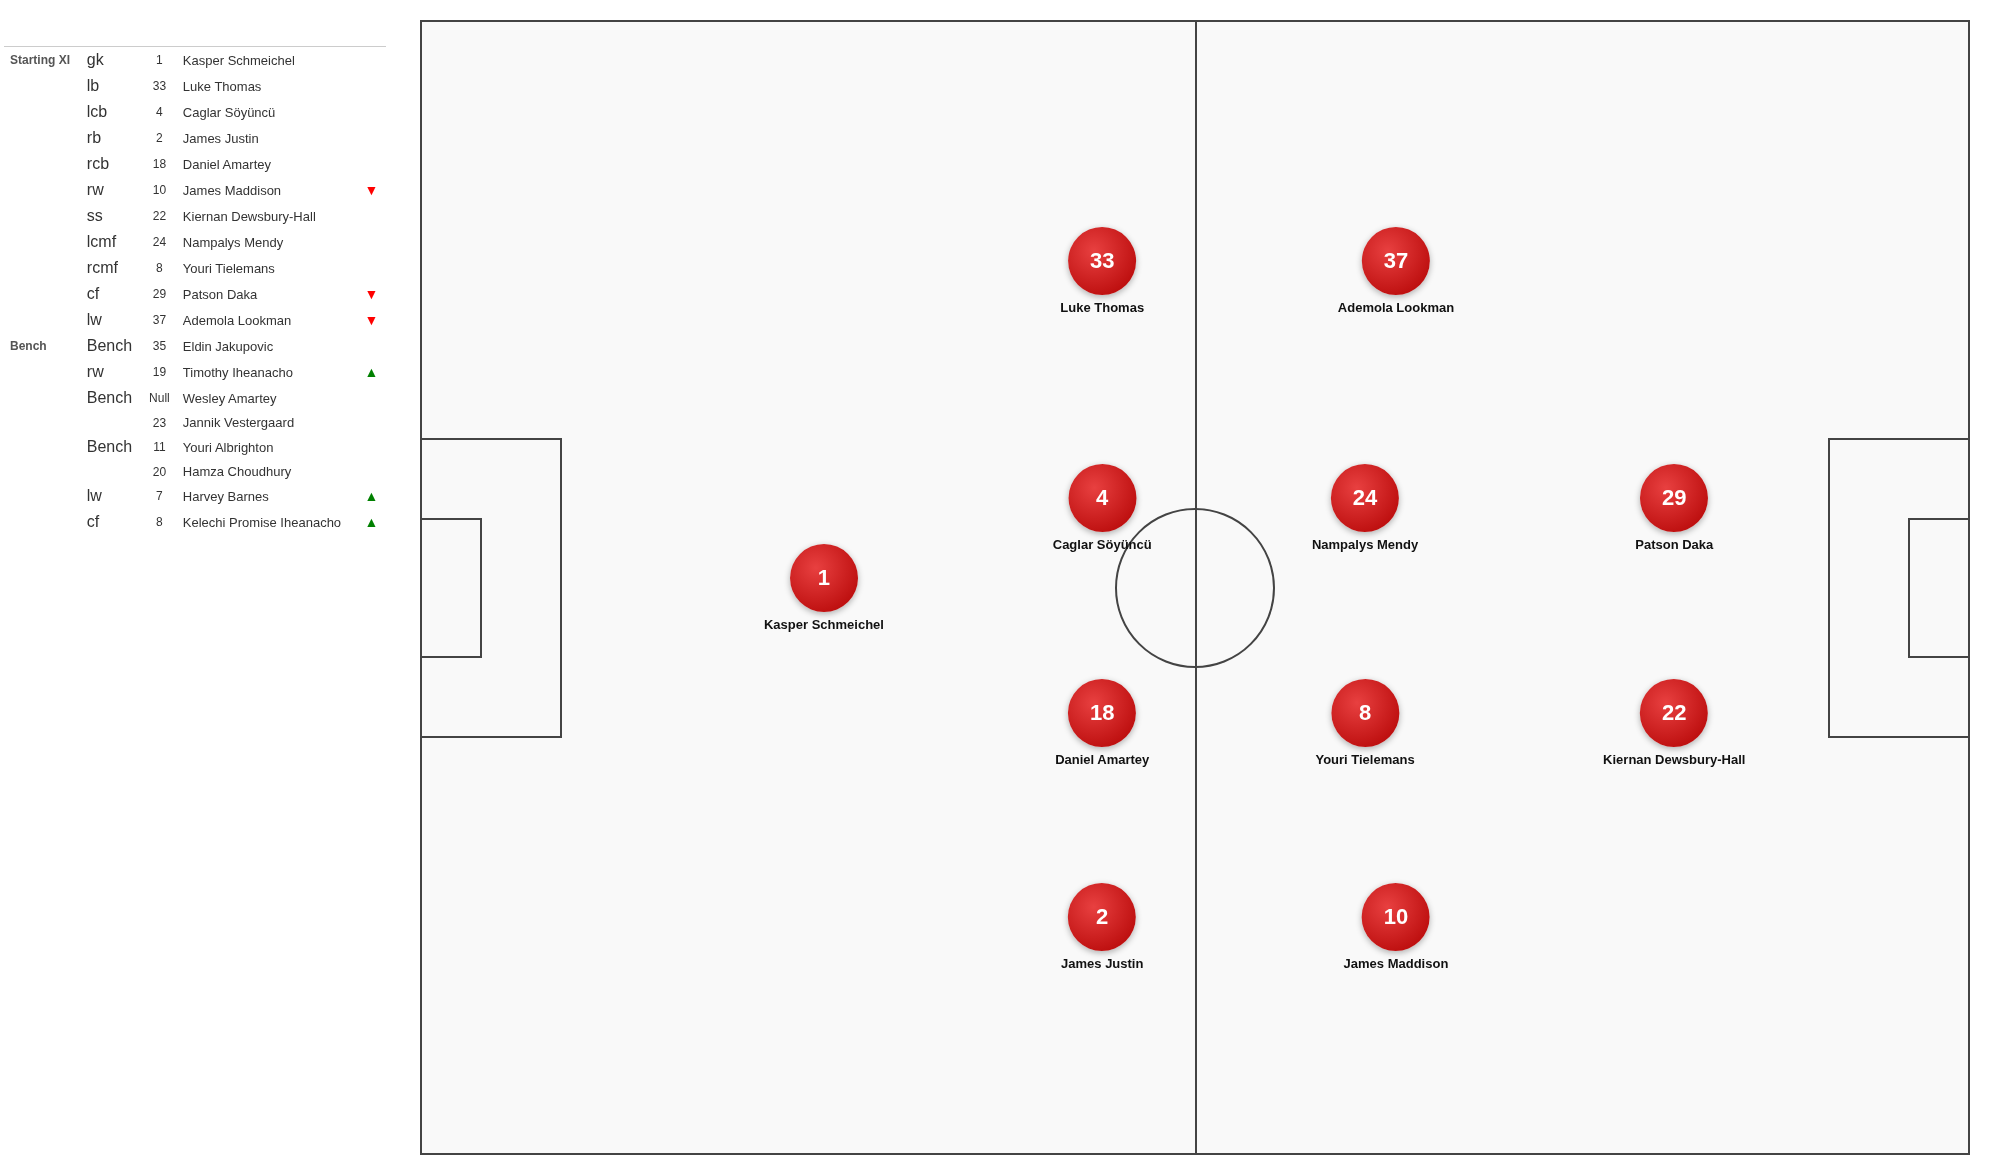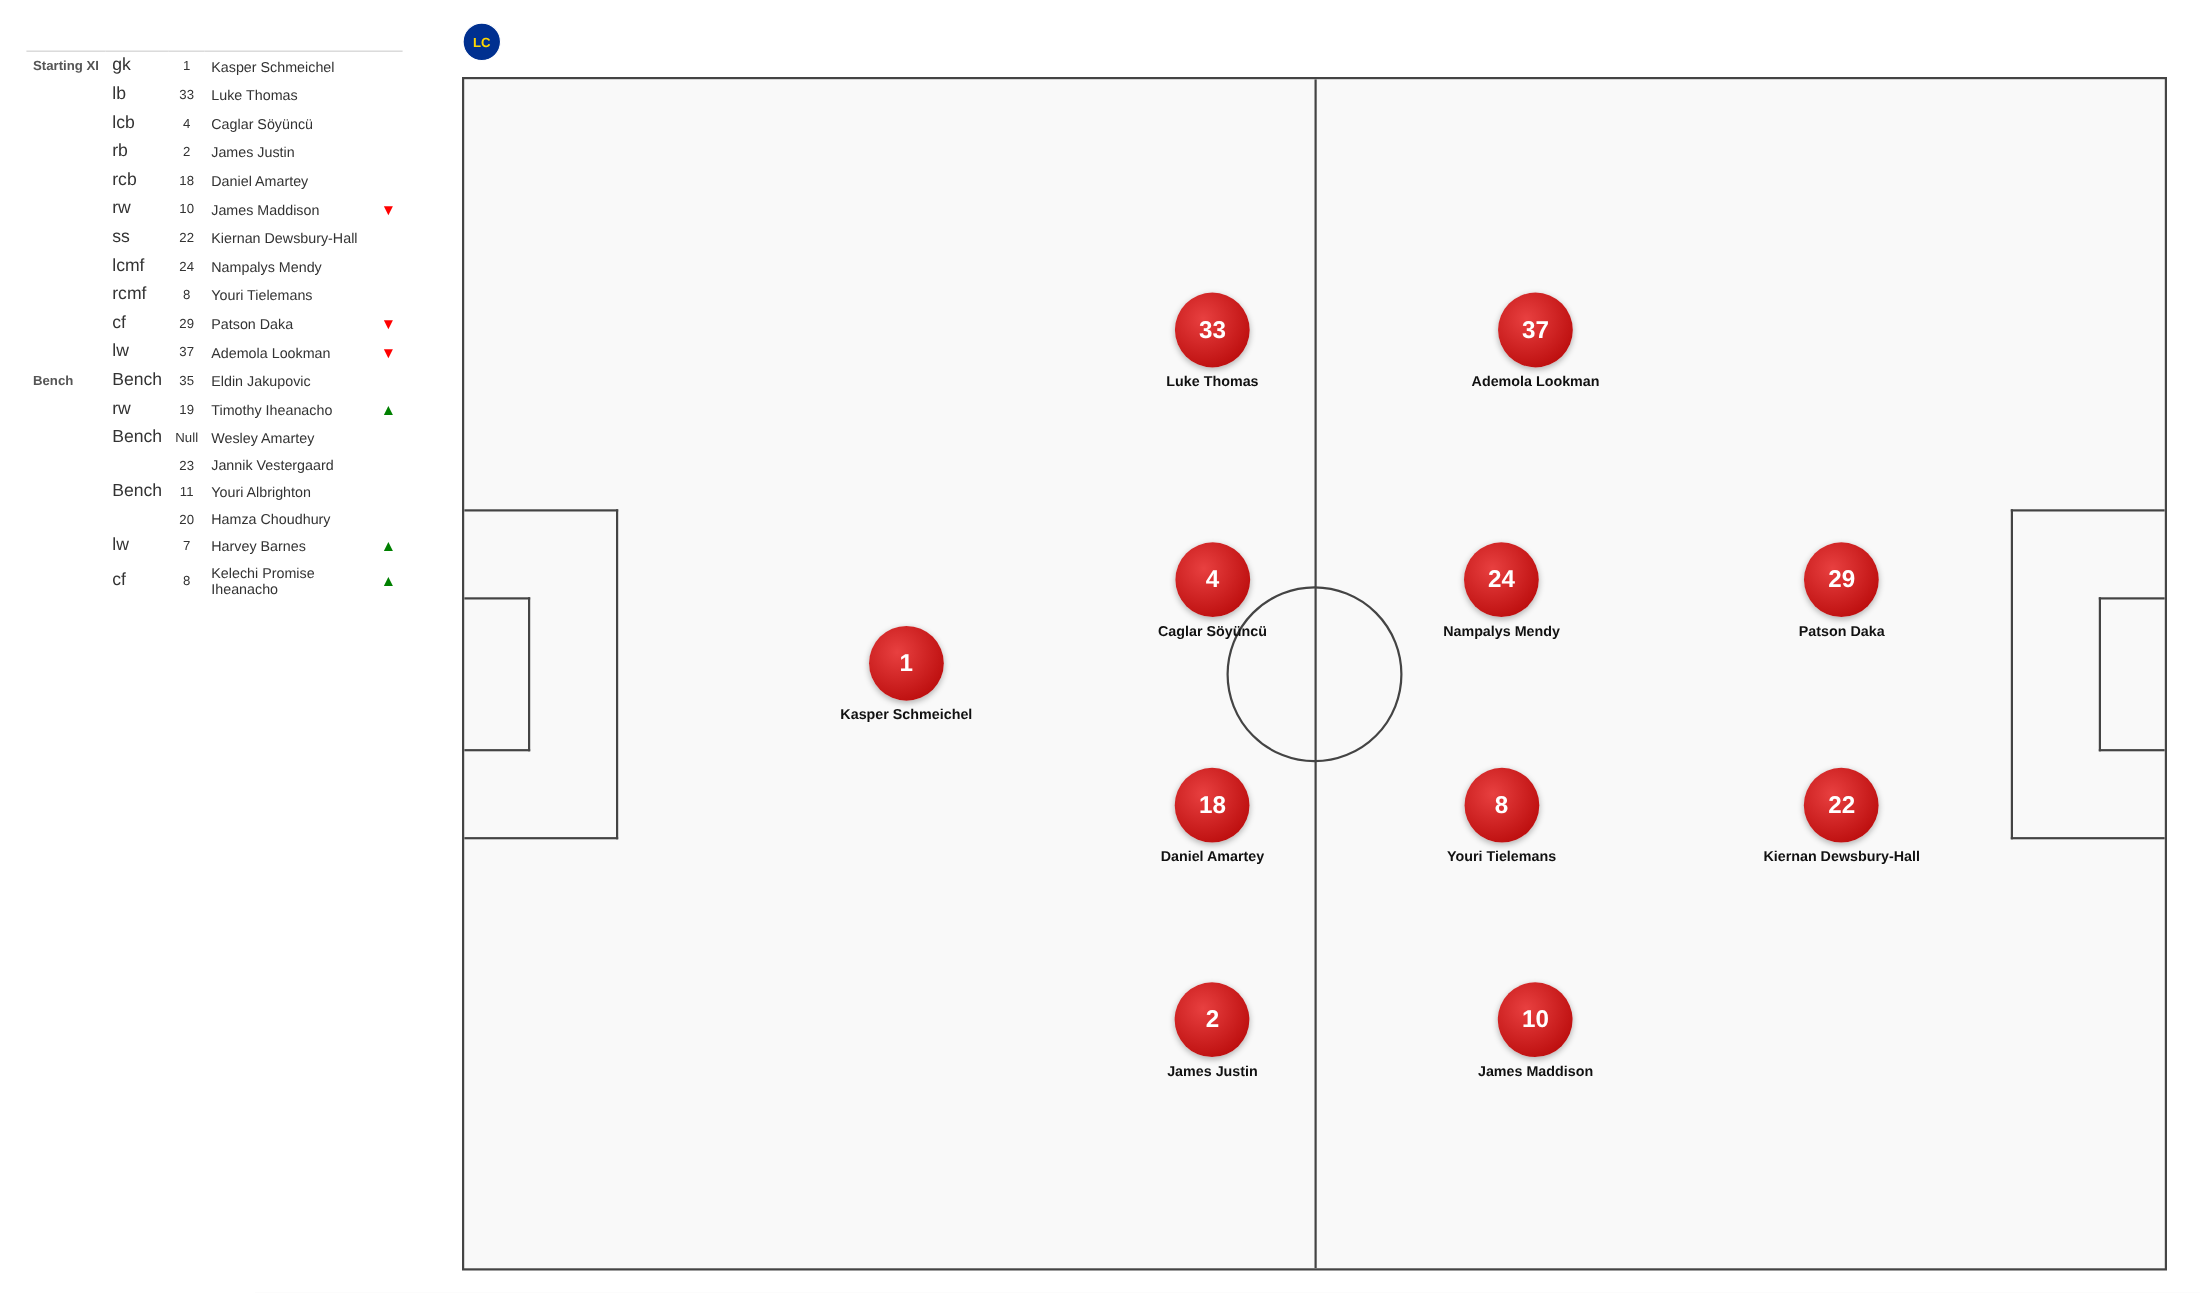--- a/index.html
+++ b/index.html
@@ -9,21 +9,21 @@
       font-size: 13px;
       width: 2000px;
       height: 1175px;
       overflow: hidden;
       display: flex;
     }
 
     
     #left-panel {
       width: 390px;
-      padding: 30px 24px;
+      padding: 30px 4px;
       flex-shrink: 0;
     }
 
     #left-panel h2 {
       font-size: 20px;
       font-weight: bold;
       margin-bottom: 16px;
       color: #222;
     }
 
@@ -388,30 +388,20 @@
           <td class="pos-label">cf</td>
           <td class="num-label">8</td>
           <td class="player-name">Kelechi Promise Iheanacho</td>
           <td><span class="arrow-up">▲</span></td>
         </tr>
       </tbody>
   </table>
 </div>
 
 <div id="right-panel">
-  <div id="pitch-header">
-
-    <div class="club-logo">
-      <svg width="36" height="36" viewBox="0 0 36 36">
-        <circle cx="18" cy="18" r="17" fill="#003090" stroke="#fff" stroke-width="1"></circle>
-        <text x="18" y="23" text-anchor="middle" font-size="12" fill="#FFD700" font-weight="bold">LC</text>
-      </svg>
-    </div>
-    <span></span>
-  </div>
 
   <div id="pitch-container">
 
     <div class="halfway-line"></div>
     <div class="center-circle"></div>
     <div class="left-penalty"></div>
     <div class="left-goal-area"></div>
     <div class="right-penalty"></div>
     <div class="right-goal-area"></div>
     <div class="left-goal"></div>

